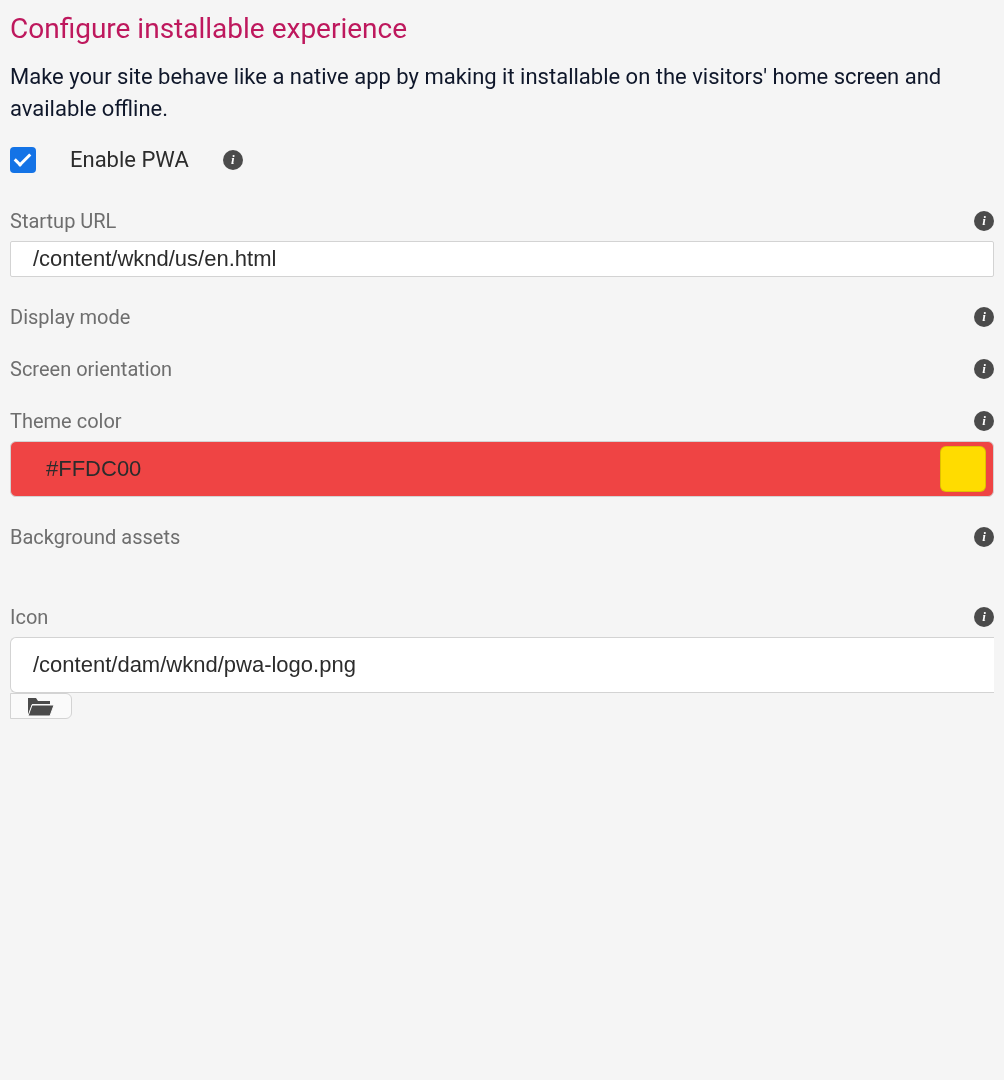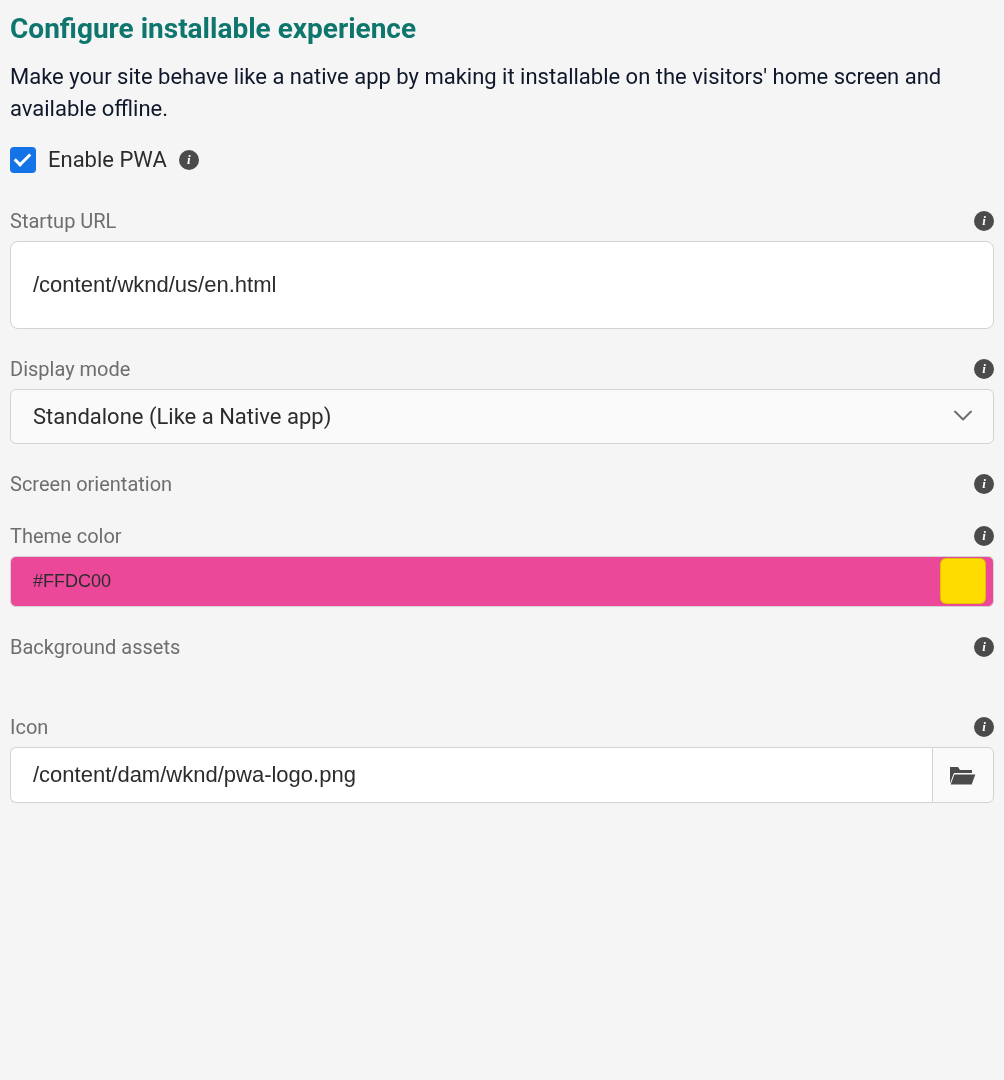--- a/index.html
+++ b/index.html
@@ -5,34 +5,34 @@
   * { box-sizing: border-box; margin: 0; padding: 0; }
   body {
     background: #f5f5f5;
     font-family: -apple-system, BlinkMacSystemFont, "Segoe UI", Roboto, Helvetica, Arial, sans-serif;
     color: #2c2c2c;
     padding: 12px 10px;
     width: 1004px;
   }
   h1.title {
     font-size: 28px;
-    font-weight: 700;
+    font-weight: 400;
     margin-bottom: 16px;
-    color: #0f766e;
+    color: #be185d;
   }
   p.description {
     font-size: 22px;
     line-height: 1.45;
     color: #0f172a;
     margin-bottom: 22px;
   }
   .enable-row {
     display: flex;
     align-items: center;
-    gap: 12px;
+    gap: 34px;
     margin-bottom: 36px;
   }
   .checkbox {
     width: 26px;
     height: 26px;
     border-radius: 4px;
     background: #1473e6;
     position: relative;
     cursor: pointer;
     flex-shrink: 0;
@@ -79,22 +79,22 @@
     gap: 12px;
   }
   .field-label {
     font-size: 20px;
     color: #6e6e6e;
   }
   .text-input {
     width: 100%;
     background: #fff;
     border: 1px solid #d3d3d3;
-    border-radius: 8px;
-    padding: 30px 22px;
+    border-radius: 2px;
+    padding: 4px 22px;
     font-size: 22px;
     color: #2c2c2c;
     outline: none;
   }
   .select-wrap {
     position: relative;
     width: 100%;
   }
   .select-input {
     width: 100%;
@@ -115,45 +115,46 @@
     transform: translateY(-50%);
     pointer-events: none;
   }
   .chevron svg { display: block; }
   .color-input-wrap {
     position: relative;
     width: 100%;
   }
   .color-input {
     width: 100%;
-    background: #ec4899;
+    background: #ef4444;
     border: 1px solid #d3d3d3;
     border-radius: 6px;
-    padding: 14px 70px 14px 22px;
-    font-size: 18px;
+    padding: 14px 70px 14px 35px;
+    font-size: 22px;
     color: #2c2c2c;
     outline: none;
   }
   .color-swatch {
     position: absolute;
     right: 8px;
     top: 50%;
     transform: translateY(-50%);
     width: 46px;
     height: 46px;
     border-radius: 6px;
     border: 1px solid rgba(0,0,0,0.12);
     cursor: pointer;
   }
   .icon-group {
     margin-top: 56px;
   }
   .icon-input-row {
     display: flex;
     width: 100%;
+    flex-direction: column;
   }
   .icon-input {
     flex: 1;
     background: #fff;
     border: 1px solid #d3d3d3;
     border-right: none;
     border-radius: 6px 0 0 6px;
     padding: 14px 22px;
     font-size: 22px;
     color: #2c2c2c;
@@ -198,28 +199,20 @@
     <span class="field-label">Startup URL</span>
     <span class="info-icon">i</span>
   </div>
   <input class="text-input" type="text" value="/content/wknd/us/en.html" style="">
 </div>
 
 <div class="field">
   <div class="field-label-row">
     <span class="field-label">Display mode</span>
     <span class="info-icon">i</span>
-  </div>
-  <div class="select-wrap">
-    <div class="select-input">Standalone (Like a Native app)</div>
-    <span class="chevron">
-      <svg width="18" height="11" viewBox="0 0 18 11">
-          <path d="M1 1 L9 9 L17 1" stroke="#6e6e6e" stroke-width="2" fill="none" stroke-linecap="round" stroke-linejoin="round"></path>
-        </svg>
-    </span>
   </div>
 </div>
 
 <div class="field">
   <div class="field-label-row">
     <span class="field-label">Screen orientation</span>
     <span class="info-icon">i</span>
   </div>
 </div>
 

